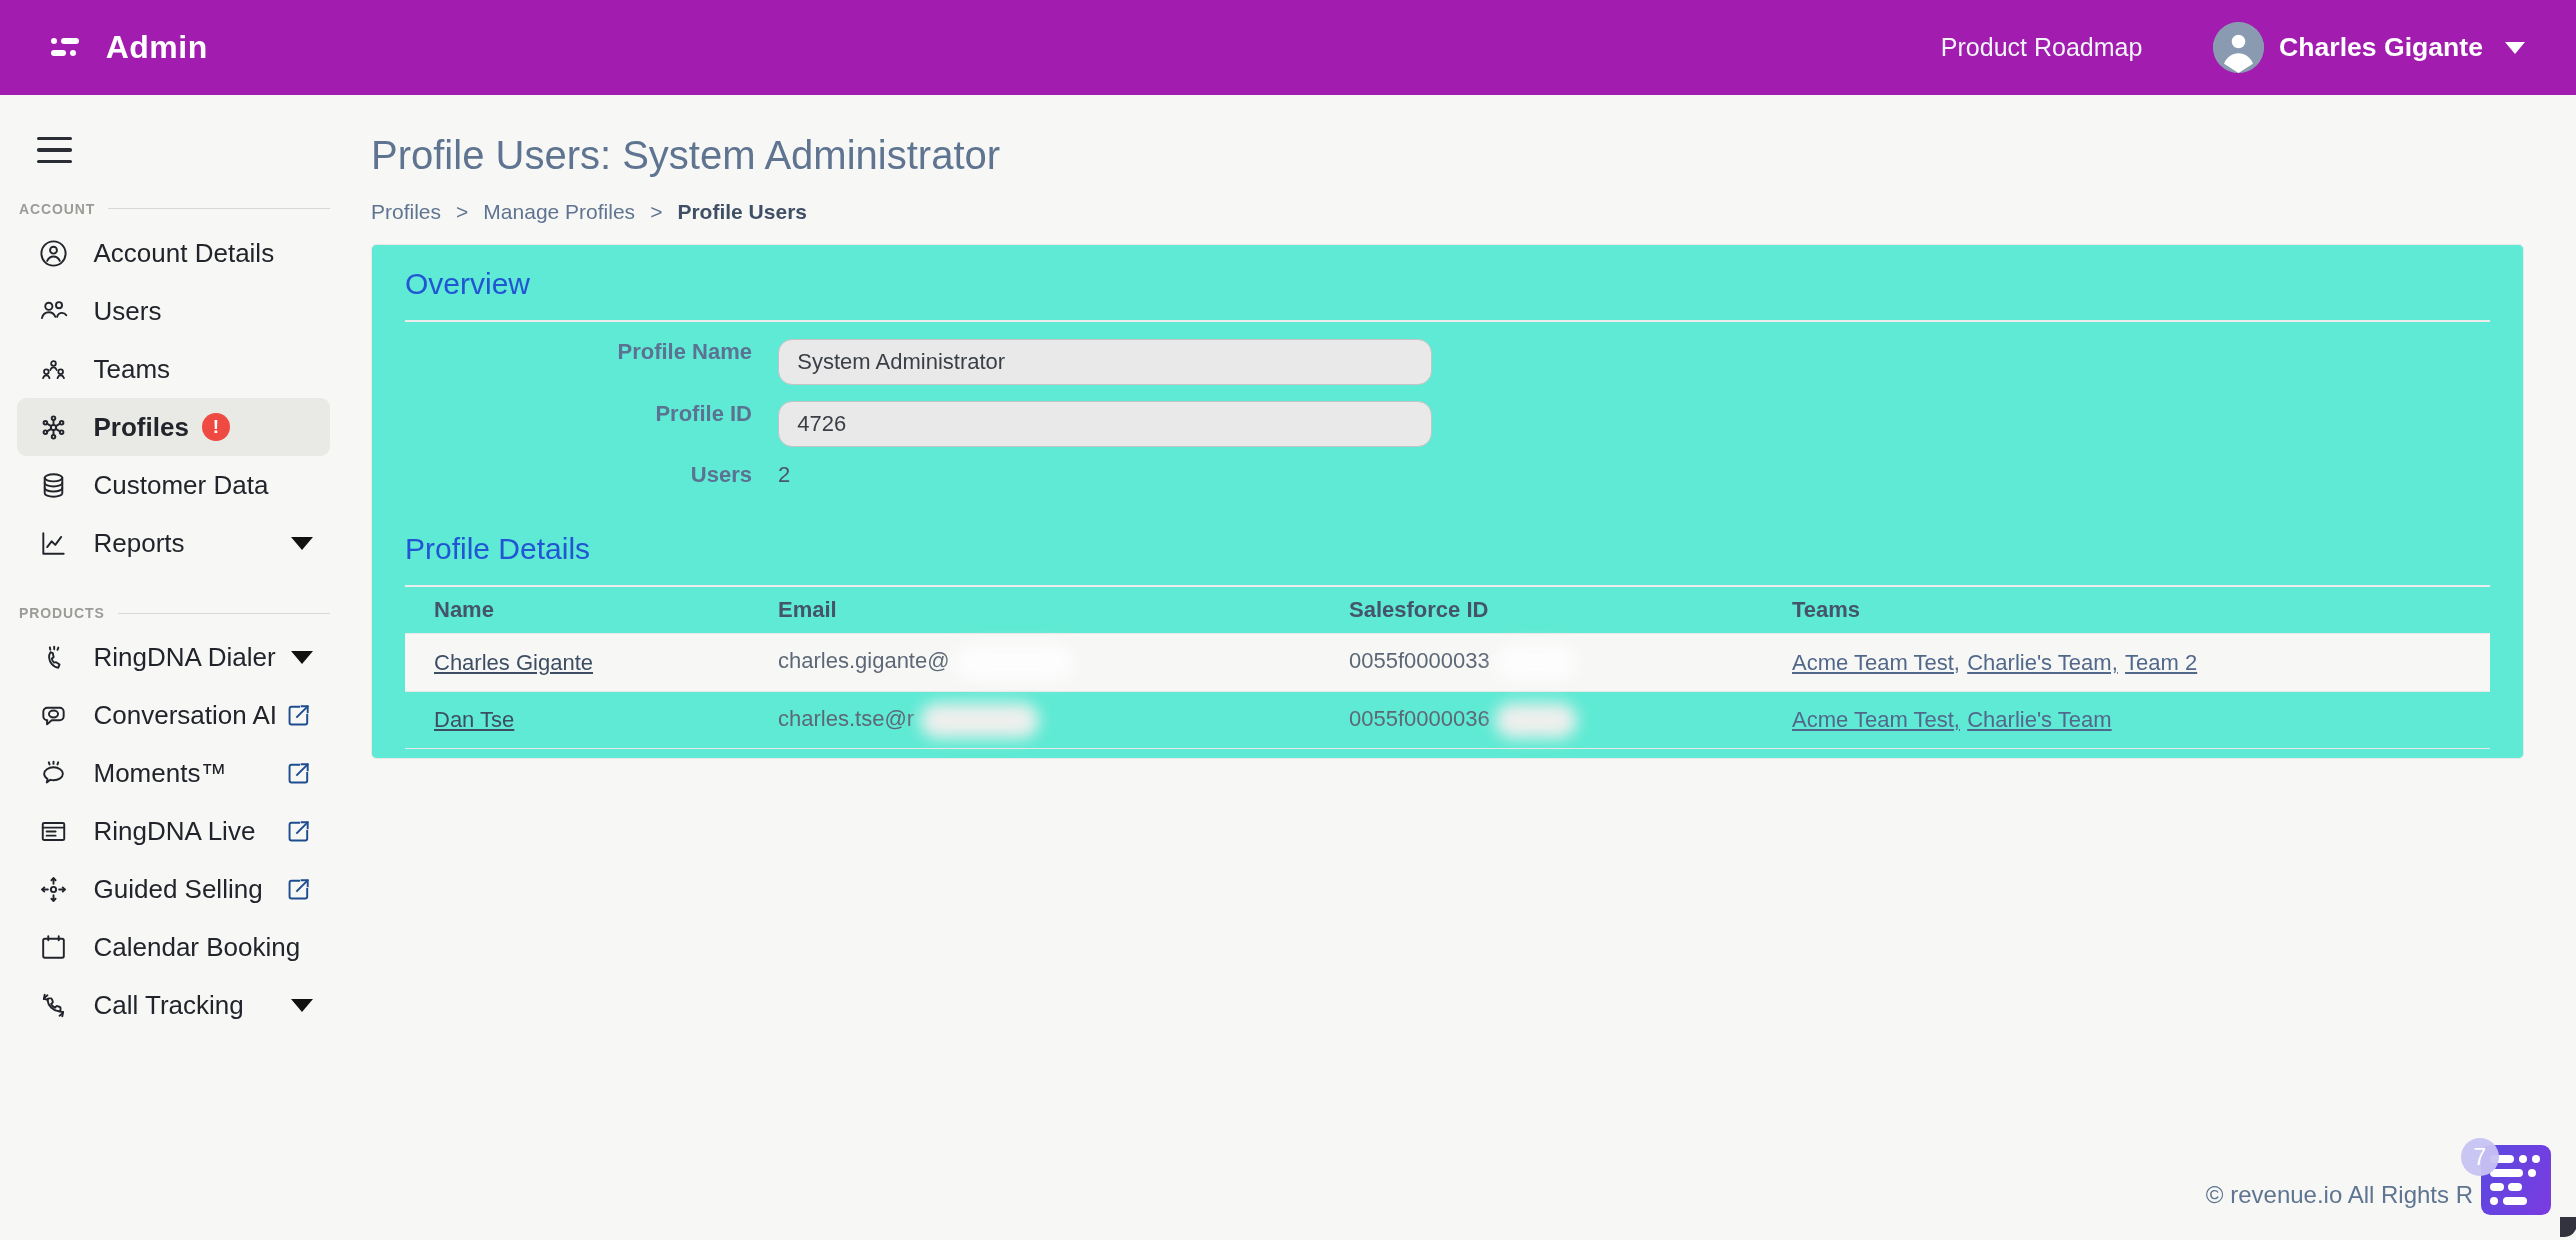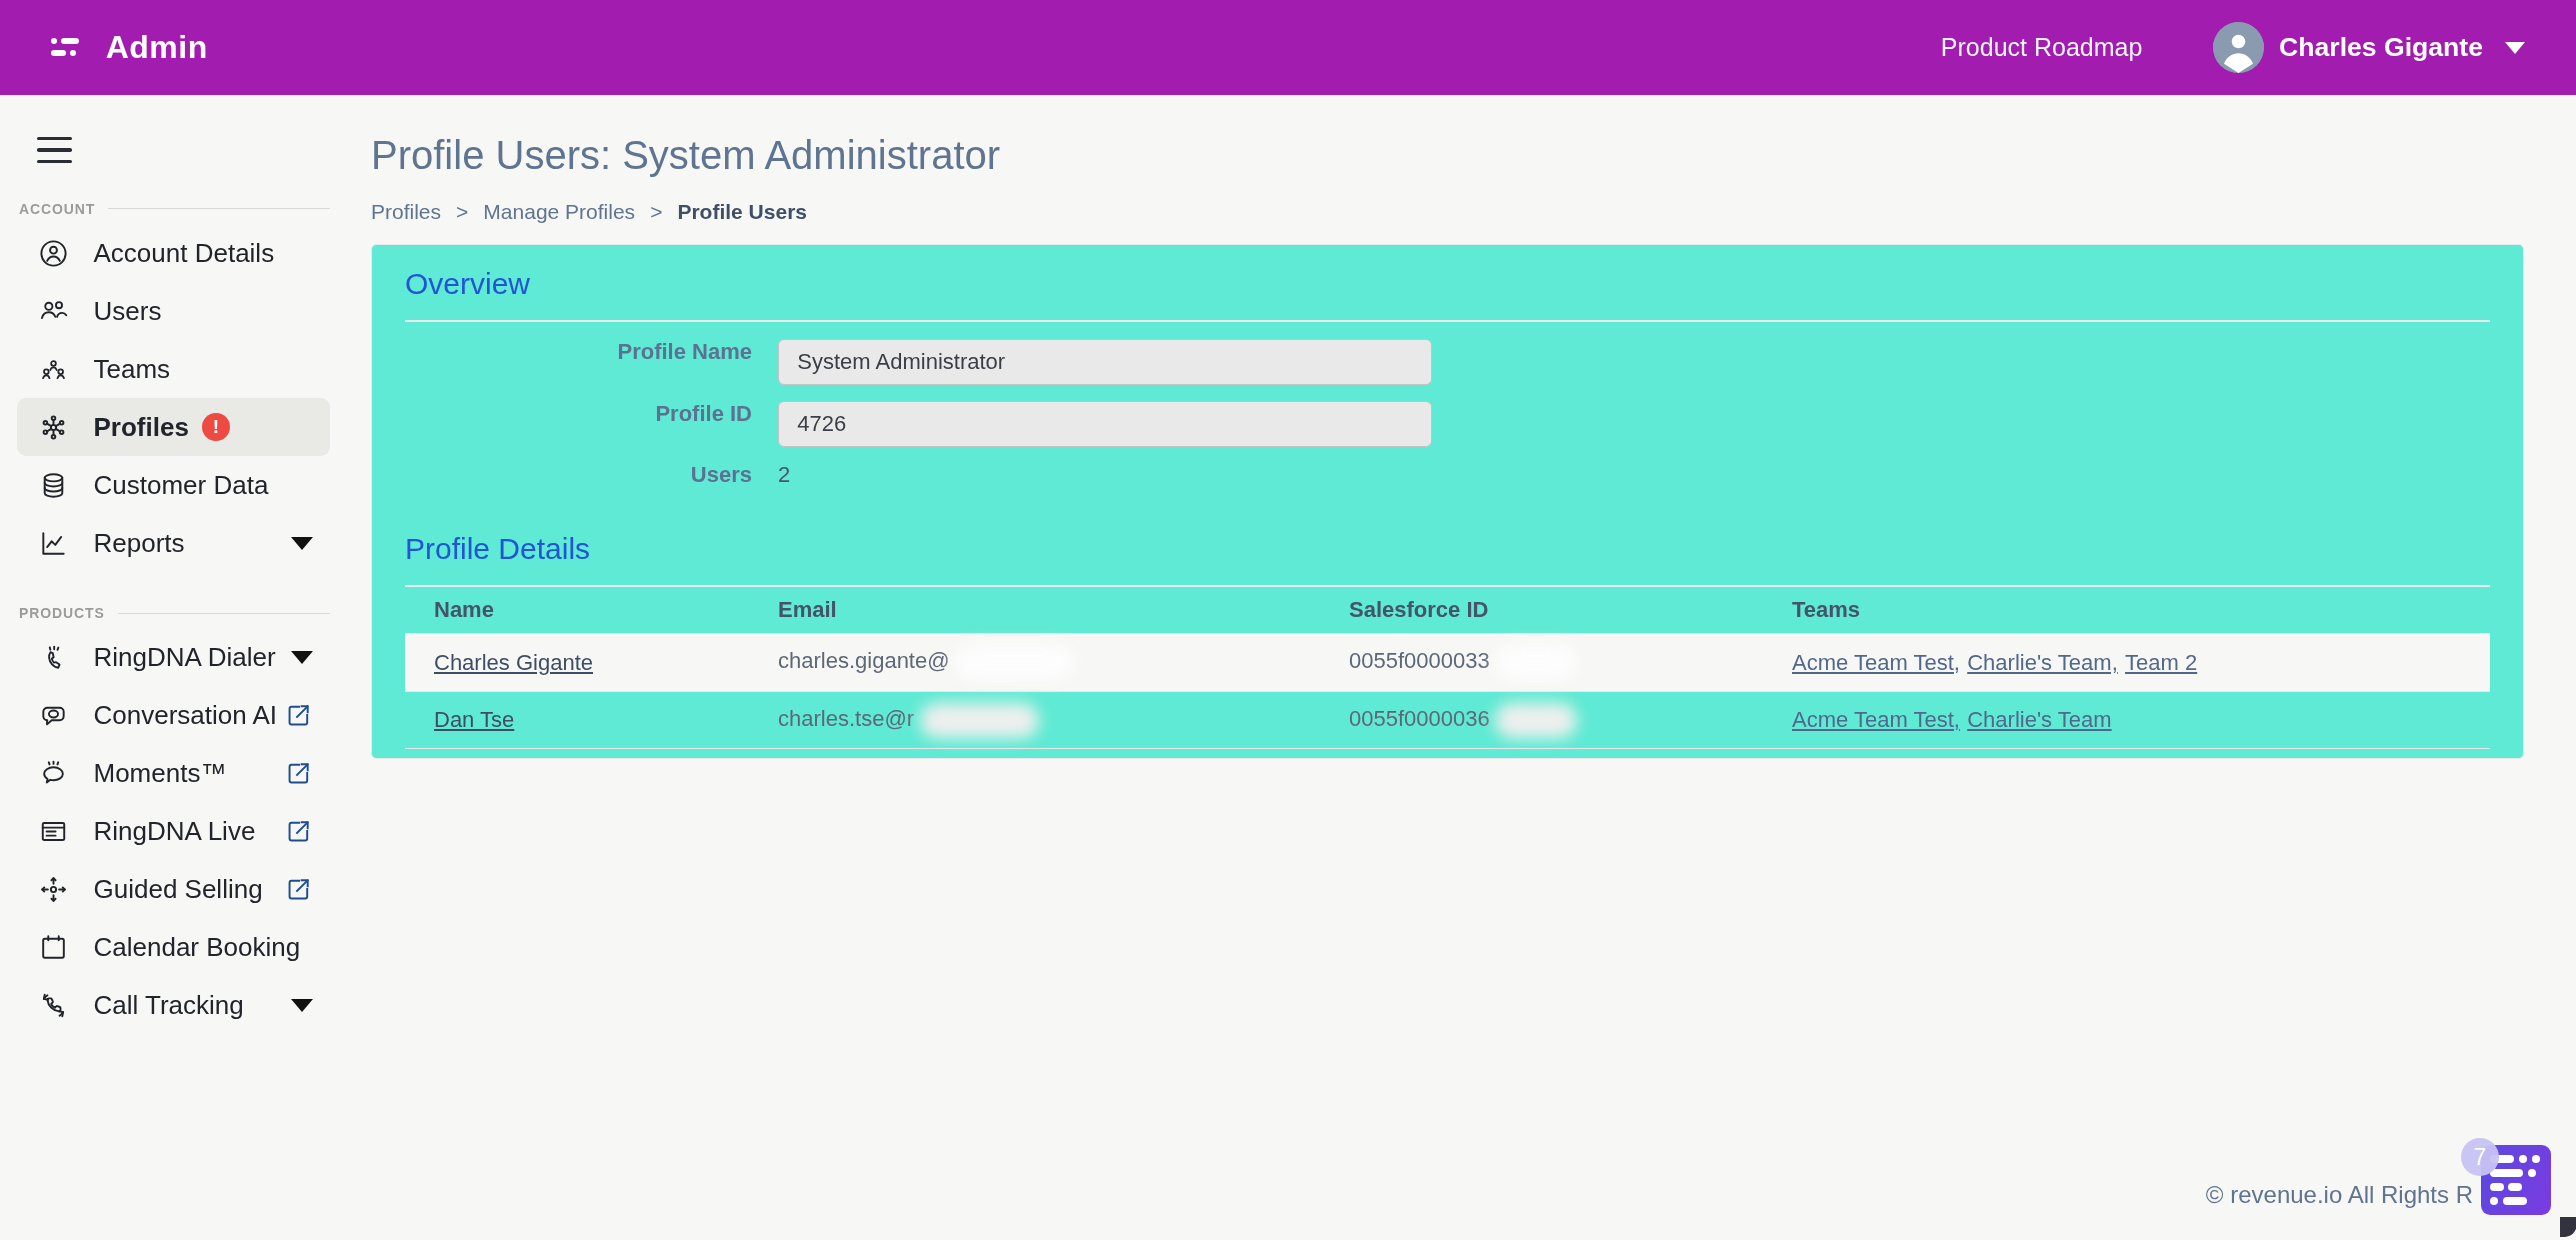--- a/index.html
+++ b/index.html
@@ -62,21 +62,21 @@
   .breadcrumb .crumb.current { font-weight:bold; color:#3f4f66; cursor:default; }
   .card { margin-top:20px; width:2153px; background:#5eead4; border:0.9px solid #e9e9e7;
     border-radius:5.5px; padding:22px 0 9.2px 0; }
   .card-heading { font-size:30px; color:#2155d4; margin-left:33px; font-weight:normal; }
   .card-divider { height:1.8px; background:#ececec; margin:19px 33px 0 33px; }
   
   .form-area { margin-top:17.4px; }
   .form-row { display:flex; margin-bottom:15.6px; }
   .form-label { width:380px; text-align:right; font-size:22px; font-weight:bold; color:#5c7292; }
   .form-control { margin-left:26px; width:654px; height:46px; background:#e9e9e9;
-    border:0.9px solid #c4c4c4; border-radius:6px; font-size:22px; color:#3a3f46; padding:0 18.3px;
+    border:0.9px solid #c4c4c4; border-radius:14px; font-size:22px; color:#3a3f46; padding:0 18.3px;
     font-family:"Liberation Sans", sans-serif; }
   .form-static { margin-left:26px; font-size:22px; color:#4a5568; }
   .form-row.static-row { height:46px; margin-bottom:0; }
   .pd-heading { margin-top:24px; }
   
   .pd-table { margin:0 33px 0 33px; font-size:22px; }
   .pd-row { display:grid; grid-template-columns:344px 571px 443px 1fr; align-items:center; padding-left:29px; }
   .pd-head { height:46px; color:#44546b; font-weight:bold; }
   .pd-data { height:58px; border-top:0.9px solid #e8e8e8; color:#5d6877; }
   .pd-data:last-child { border-bottom:0.9px solid #e8e8e8; }

